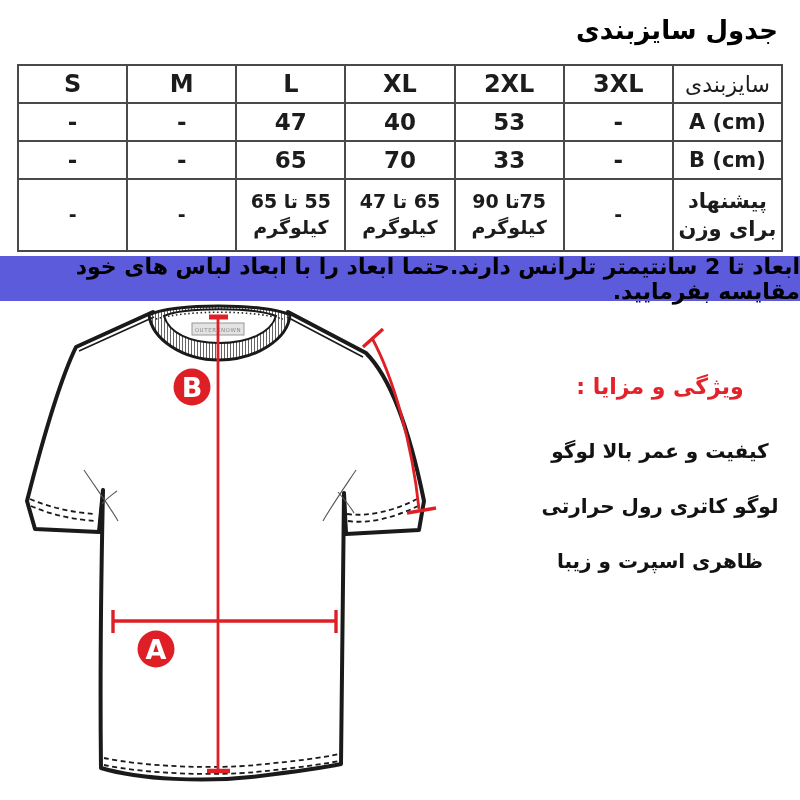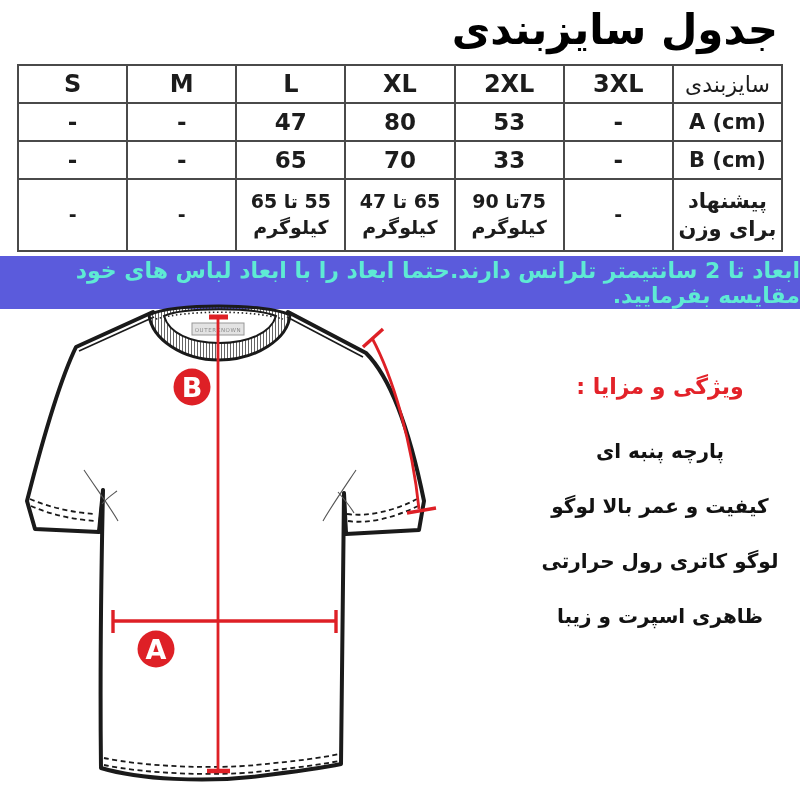--- a/index.html
+++ b/index.html
@@ -1,32 +1,32 @@
 <!DOCTYPE html>
 <html><head>
 <meta charset="utf-8">
 <style>
   html,body{margin:0;padding:0;width:800px;height:800px;background:#ffffff;overflow:hidden;
     font-family:"DejaVu Sans","Liberation Sans",sans-serif;}
   .stage{position:relative;width:800px;height:800px;background:#fff;}
 
-  .page-title{position:absolute;top:0px;right:22px;font-size:42px;font-weight:800;
+  .page-title{position:absolute;top:0px;right:22px;font-size:26px;font-weight:800;
     color:#000;direction:rtl;line-height:60px;}
 
   table.size-table{position:absolute;top:64px;left:17px;width:766px;border-collapse:collapse;
     direction:rtl;table-layout:fixed;text-align:center;color:#1c1c1c;}
   table.size-table th,table.size-table td{border:2px solid #4a4a4a;padding:0 2px;font-weight:700;}
   table.size-table th{height:36px;font-size:24px;}
   table.size-table th.lbl{font-size:22px;font-weight:400;}
   tr.row-ab td{height:36px;font-size:23px;}
   tr.row-wt td{height:70px;font-size:19px;line-height:1.35;}
   td.lbl{font-size:21px !important;margin-left:41px;}
 
-  .notice{position:absolute;top:256px;left:0;width:800px;height:53px;background:#5b5bdc;
-    color:#5eead4;display:flex;align-items:center;justify-content:center;direction:rtl;
+  .notice{position:absolute;top:256px;left:0;width:800px;height:45px;background:#5b5bdc;
+    color:#000000;display:flex;align-items:center;justify-content:center;direction:rtl;
     font-size:22px;font-weight:800;letter-spacing:0;}
 
   .shirt-wrap{position:absolute;top:302px;left:16px;width:448px;height:497px;}
 
   .features{position:absolute;top:374px;left:526px;width:268px;text-align:center;direction:rtl;}
   .features-heading{color:#e32229;font-size:22px;font-weight:800;margin:0 0 40px 0;}
   .feature-item{color:#121212;font-size:20px;font-weight:800;margin:0 0 31px 0;}
 </style>
 </head>
 <body>
@@ -43,21 +43,21 @@
         <th>2XL</th>
         <th>XL</th>
         <th>L</th>
         <th>M</th>
         <th>S</th>
       </tr>
       <tr class="row-ab">
         <td class="lbl">A (cm)</td>
         <td>-</td>
         <td>53</td>
-        <td>80</td>
+        <td>40</td>
         <td>47</td>
         <td>-</td>
         <td>-</td>
       </tr>
       <tr class="row-ab">
         <td class="lbl">B (cm)</td>
         <td>-</td>
         <td>33</td>
         <td>70</td>
         <td>65</td>
@@ -148,19 +148,18 @@
       </g>
       <g>
         <circle cx="140" cy="347" r="18.5" fill="#de2026"></circle>
         <text x="140" y="357" text-anchor="middle" font-size="27" font-weight="bold" fill="#ffffff">A</text>
       </g>
     </svg>
   </div>
 
   <div class="features">
     <div class="features-heading">ویژگی و مزایا :</div>
-    <div class="feature-item">پارچه پنبه ای</div>
     <div class="feature-item">کیفیت و عمر بالا لوگو</div>
     <div class="feature-item">لوگو کاتری رول حرارتی</div>
     <div class="feature-item">ظاهری اسپرت و زیبا</div>
   </div>
 
 </div>
 
 </body></html>

